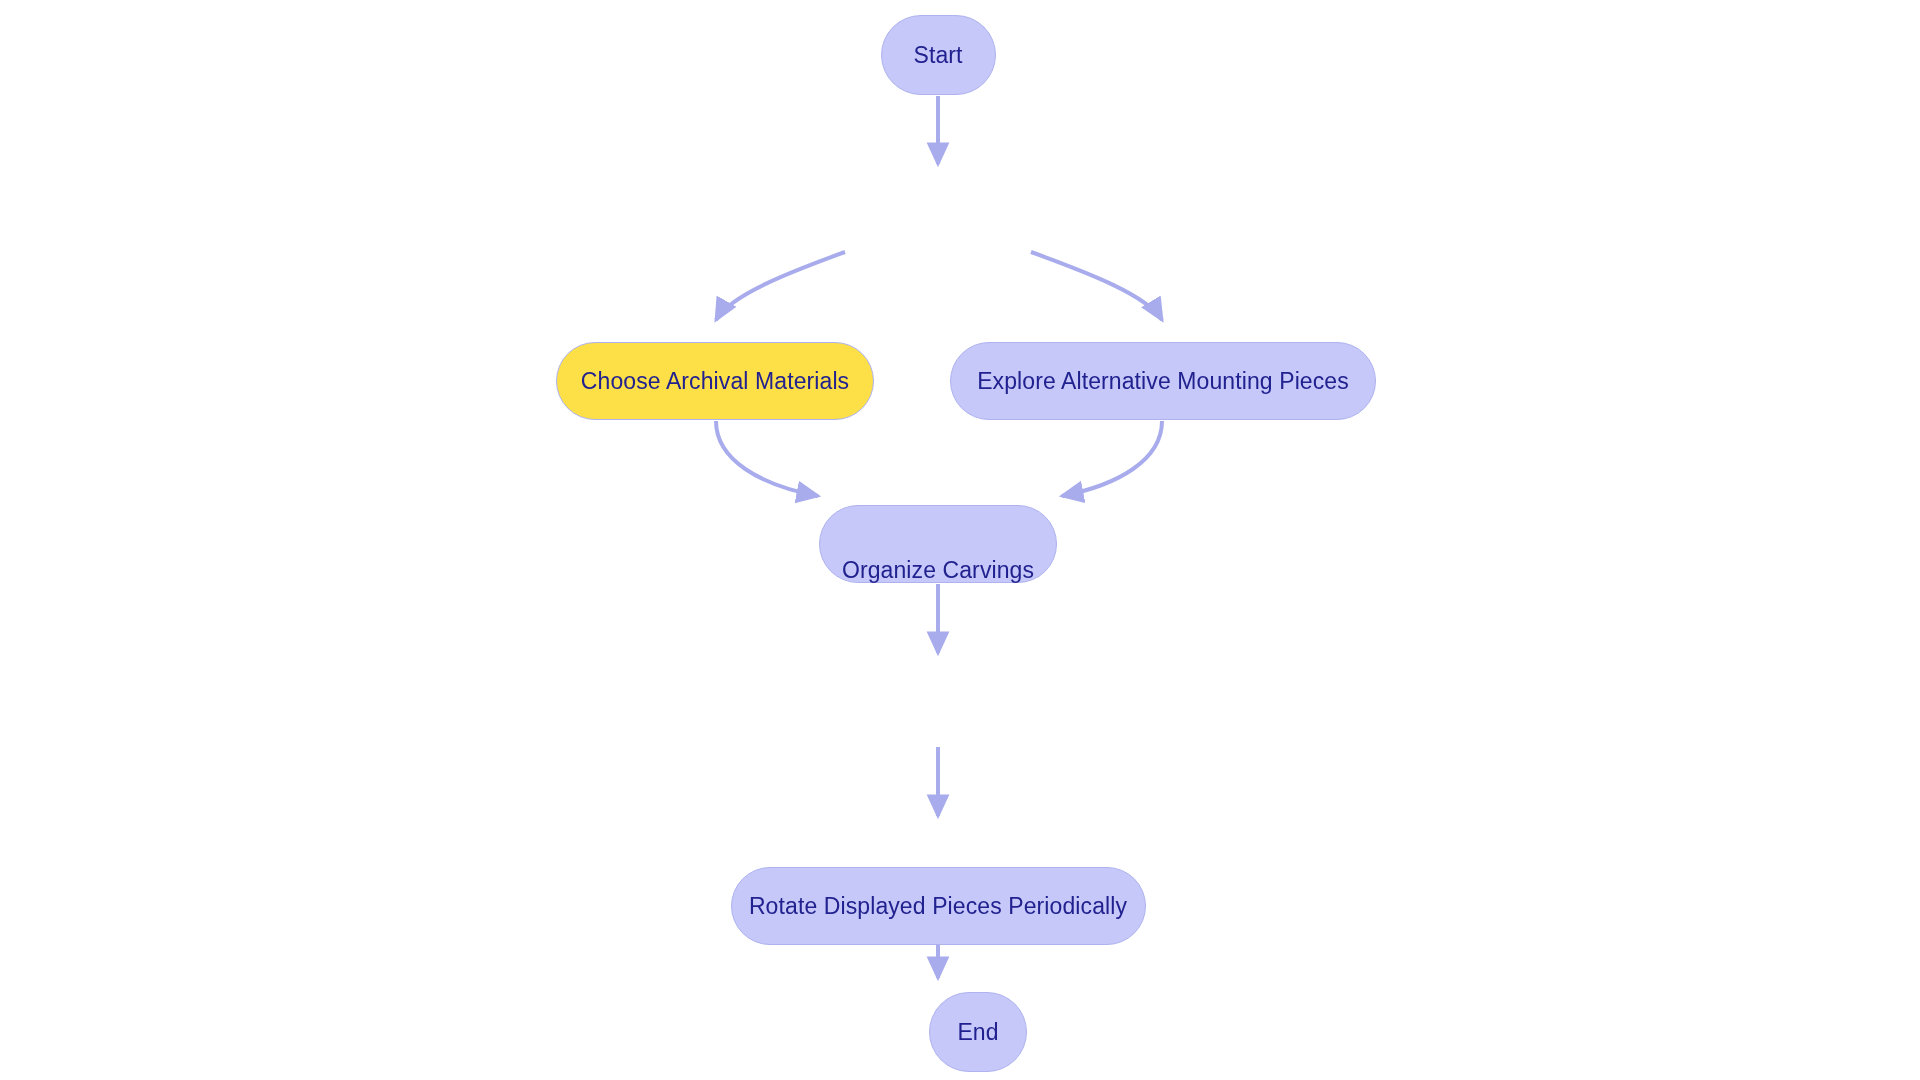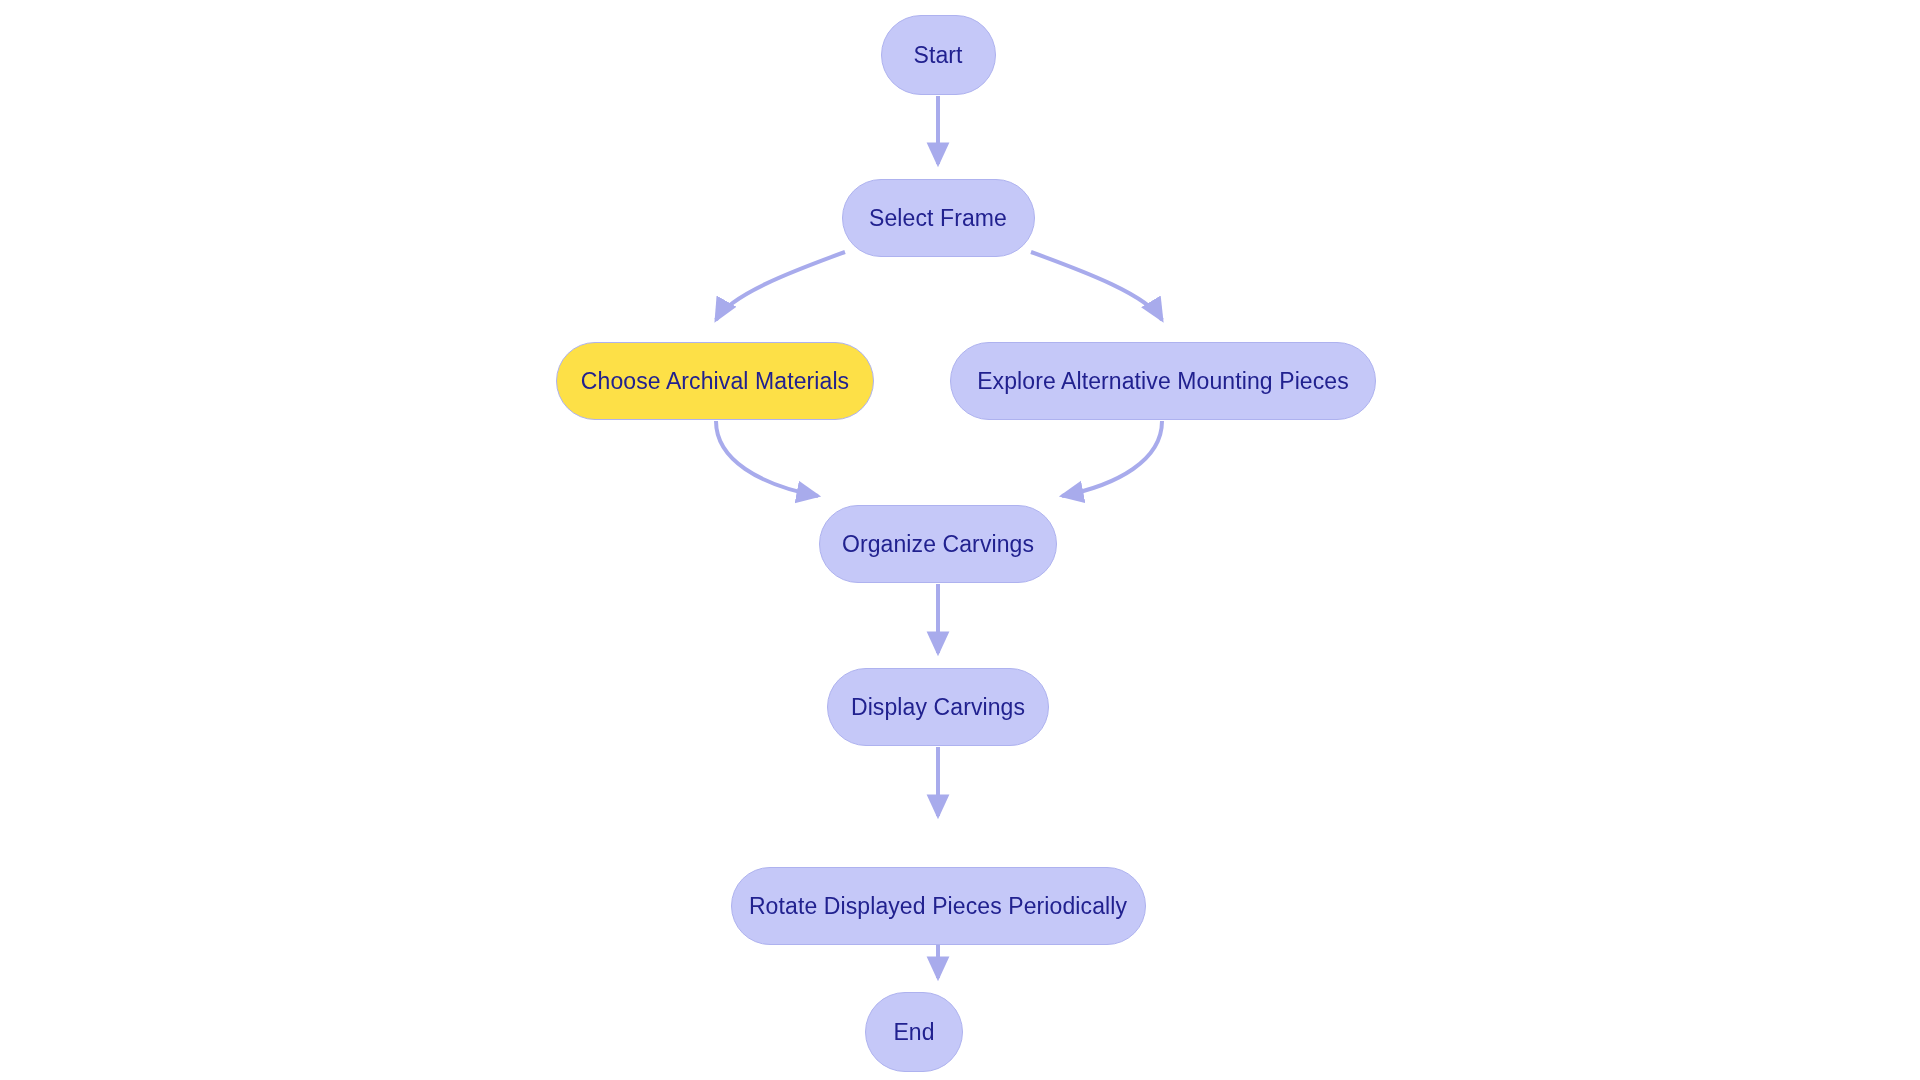--- a/index.html
+++ b/index.html
@@ -74,41 +74,35 @@
 
     <path d="M 938,747 L 938,816" fill="none" stroke="#a8abec" stroke-width="4" marker-end="url(#arrowhead)"></path>
 
     <path d="M 938,910 L 938,978" fill="none" stroke="#a8abec" stroke-width="4" marker-end="url(#arrowhead)"></path>
   </svg>
 
   <div class="node" style="width: 115px; height: 80px; left: 880.5px; top: 15px; background: rgb(197, 200, 248); border-color: rgb(174, 178, 239); color: rgb(33, 33, 143);">
     <span class="node-label">Start</span>
   </div>
 
-  <div class="node" style="width: 193px; height: 78px; left: 841.5px; top: 179px; background: rgb(197, 200, 248); border-color: rgb(174, 178, 239); color: rgb(33, 33, 143);">
-    <span class="node-label">Select Frame</span>
-  </div>
 
   <div class="node" style="width: 318px; height: 78px; left: 556px; top: 342px; background: #fde047; border-color: rgb(174, 178, 239); color: rgb(33, 33, 143);">
     <span class="node-label">Choose Archival Materials</span>
   </div>
 
   <div class="node" style="width: 426px; height: 78px; left: 950px; top: 342px; background: rgb(197, 200, 248); border-color: rgb(174, 178, 239); color: rgb(33, 33, 143);">
     <span class="node-label">Explore Alternative Mounting Pieces</span>
   </div>
 
-  <div class="node" style="width: 238px; height: 78px; left: 819px; top: 505px; background: rgb(197, 200, 248); border-color: rgb(174, 178, 239); color: rgb(33, 33, 143);">
+  <div class="node" style="width: 238px; height: 78px; left: 819px; top: 505px; background: rgb(197, 200, 248); border-color: rgb(174, 178, 239); color: rgb(33, 33, 143); align-items: flex-end;">
     <span class="node-label">Organize Carvings</span>
   </div>
 
-  <div class="node" style="width: 222px; height: 78px; left: 827px; top: 668px; background: rgb(197, 200, 248); border-color: rgb(174, 178, 239); color: rgb(33, 33, 143);">
-    <span class="node-label">Display Carvings</span>
-  </div>
 
   <div class="node" style="width: 415px; height: 78px; left: 730.5px; top: 831px; background: rgb(197, 200, 248); border-color: rgb(174, 178, 239); color: rgb(33, 33, 143); margin-top: 36px;">
     <span class="node-label">Rotate Displayed Pieces Periodically</span>
   </div>
 
-  <div class="node" style="width: 98px; height: 80px; left: 865px; top: 992px; background: rgb(197, 200, 248); border-color: rgb(174, 178, 239); color: rgb(33, 33, 143);">
+  <div class="node" style="width: 98px; height: 80px; left: 929px; top: 992px; background: rgb(197, 200, 248); border-color: rgb(174, 178, 239); color: rgb(33, 33, 143);">
     <span class="node-label">End</span>
   </div>
 
 </div>
 
 </body></html>

